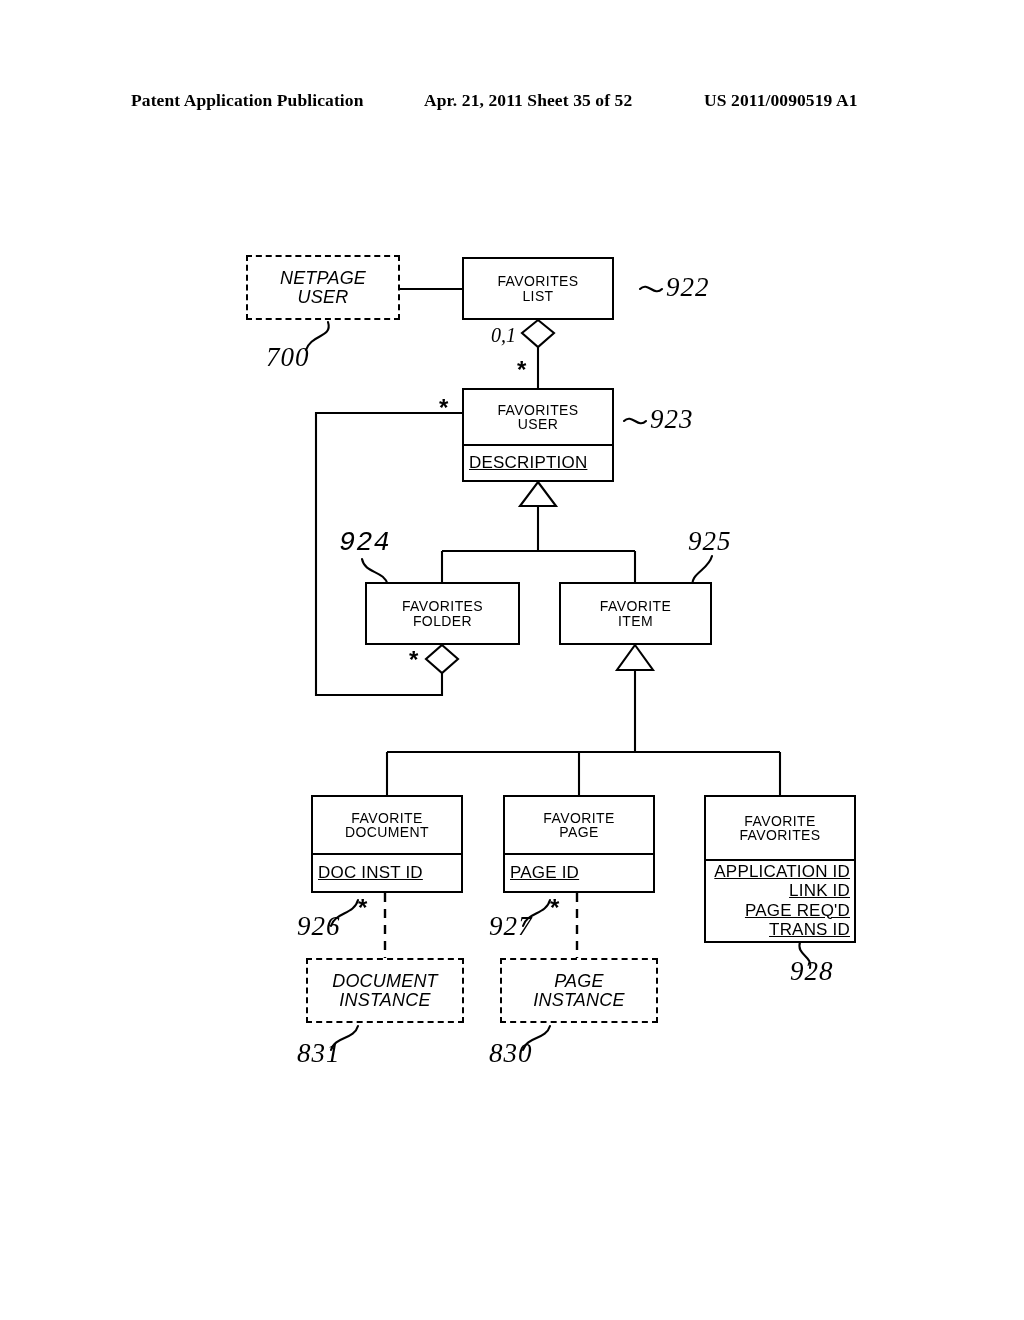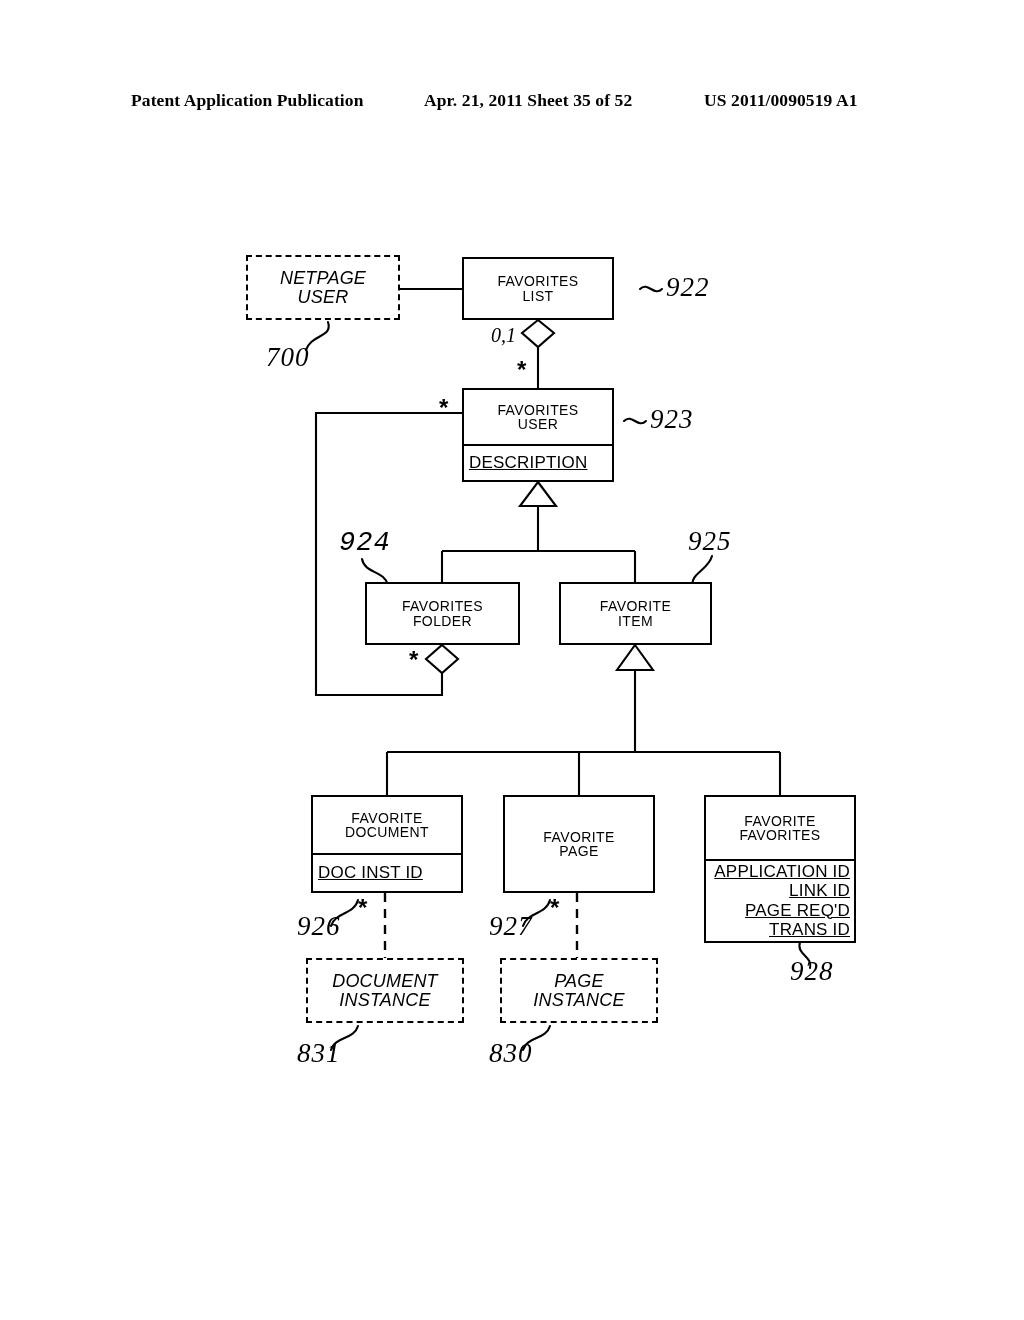--- a/index.html
+++ b/index.html
@@ -150,20 +150,23 @@
     <div class="attrs single" style="height:33px;">
       <div>DOC INST ID</div>
     </div>
   </div>
 
   <div class="node" style="left:475px;top:795px;width:152px;height:98px;">
     <div class="nm">
       <div>FAVORITE</div>
       <div>PAGE</div>
     </div>
+    <div class="attrs single" style="height:33px;">
+      <div>PAGE ID</div>
+    </div>
   </div>
 
   <div class="node" style="left:676px;top:795px;width:152px;height:148px;">
     <div class="nm" style="flex:0 0 60px;">
       <div>FAVORITE</div>
       <div>FAVORITES</div>
     </div>
     <div class="attrs" style="flex:1;">
       <div>APPLICATION ID</div>
       <div>LINK ID</div>

